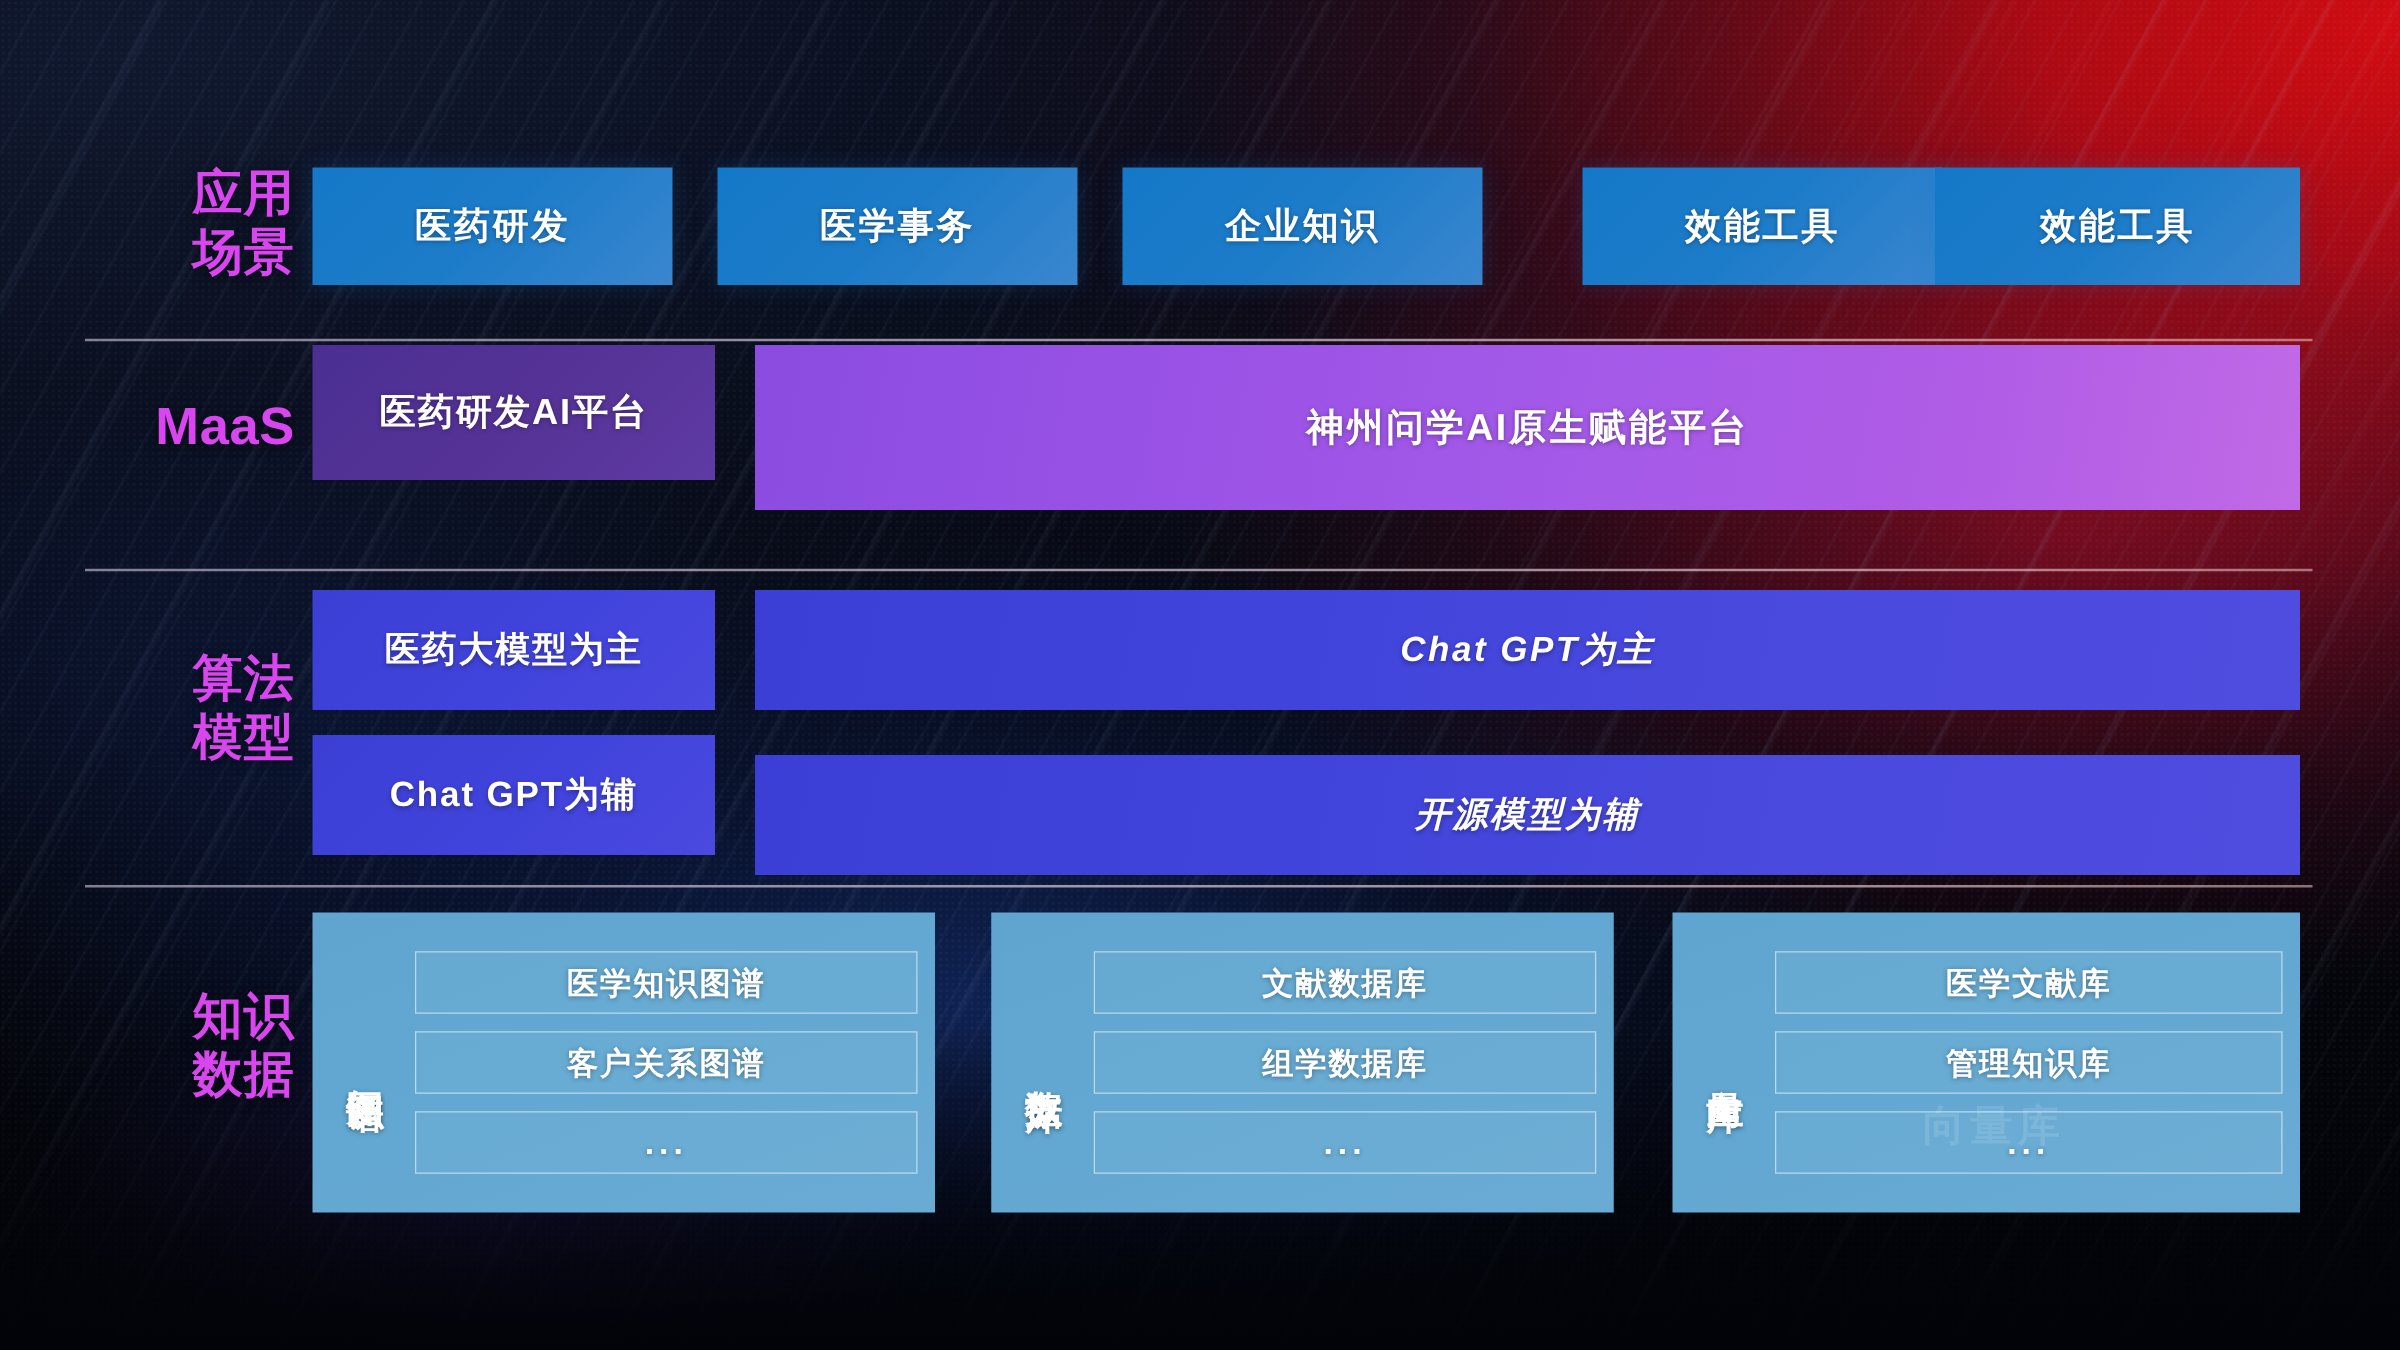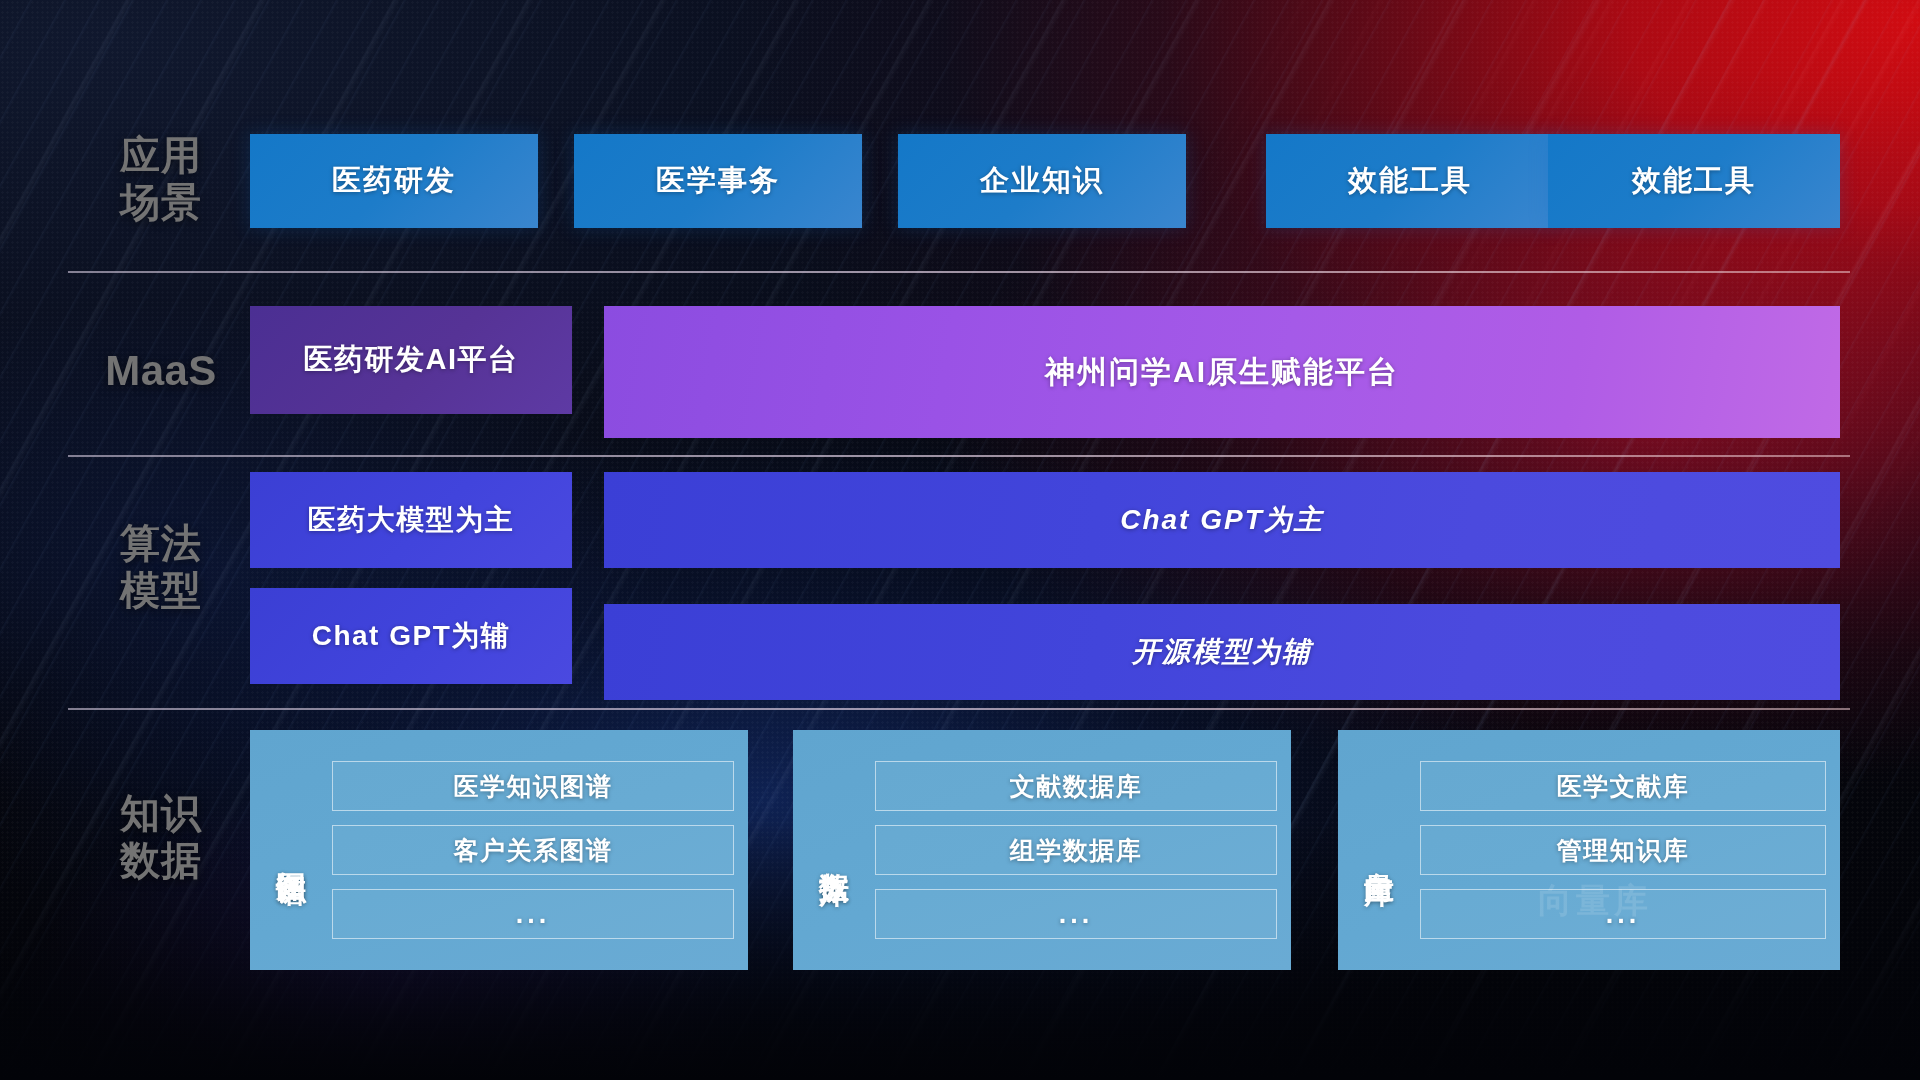--- a/index.html
+++ b/index.html
@@ -75,23 +75,23 @@
   }
 
   
   #content { position:absolute; inset:0; }
 
   .row { position:absolute; left:0; right:0; }
   .rowlabel {
     position:absolute;
     left:86px;
     width:150px;
-    color:#737373;
+    color:#d946ef;
     font-weight:bold;
-    text-align:center;
+    text-align:right;
     line-height:1.18;
     letter-spacing:1px;
     text-shadow:0 2px 10px rgba(0,0,0,.6);
   }
   .rowlabel.cn { font-size:40px; }
   .rowlabel.en { font-size:42px; letter-spacing:0.5px; }
 
   .divider {
     position:absolute;
     left:68px; width:1782px; height:2px;
@@ -214,21 +214,21 @@
       <div class="appbox" style="left:1222px;width:288px;margin-left:44px;">
         <span class="boxtext">效能工具</span>
       </div>
       <div class="appbox" style="left:1548px;width:292px;">
         <span class="boxtext">效能工具</span>
       </div>
     </div>
 
     <div class="divider" style="top:271px;"></div>
 
-    <div class="row" style="top:306px;height:132px;">
+    <div class="row" style="top:276px;height:132px;">
       <div class="rowlabel en" style="top:40px;">
         <div>MaaS</div>
       </div>
 
       <div class="maas-left">
         <span class="boxtext">医药研发AI平台</span>
       </div>
       <div class="maas-right">
         <span class="boxtext">神州问学AI原生赋能平台</span>
       </div>

